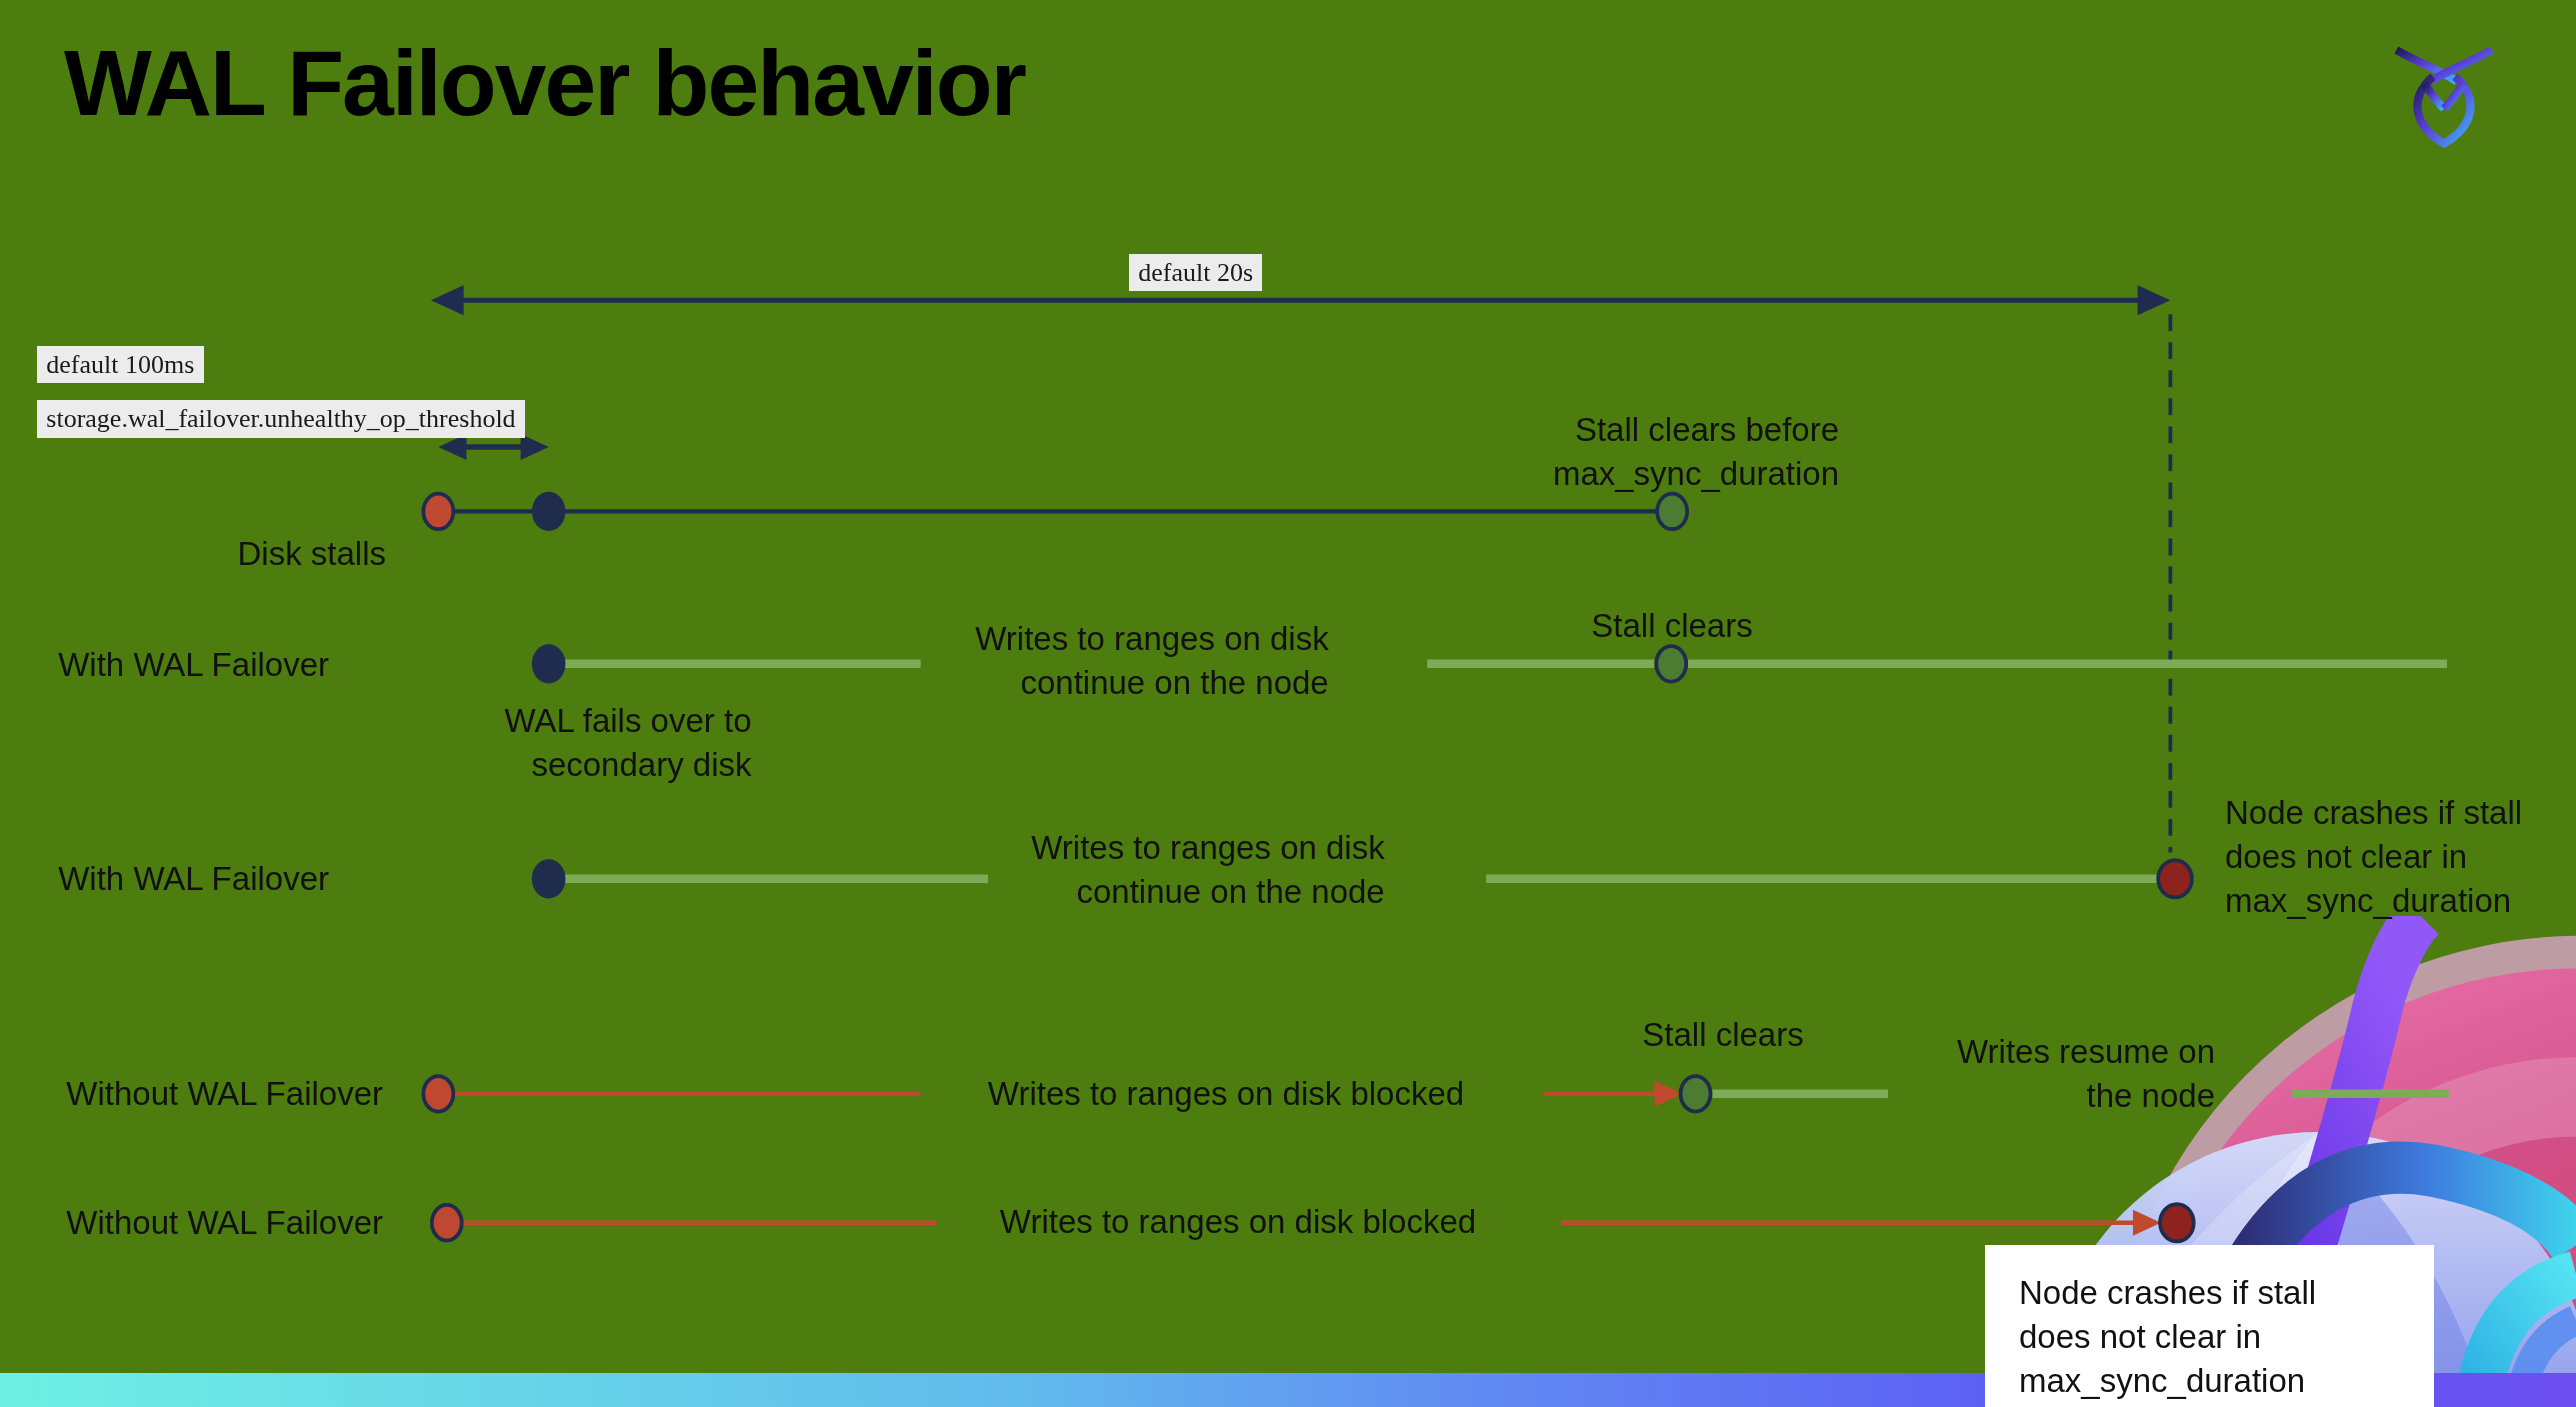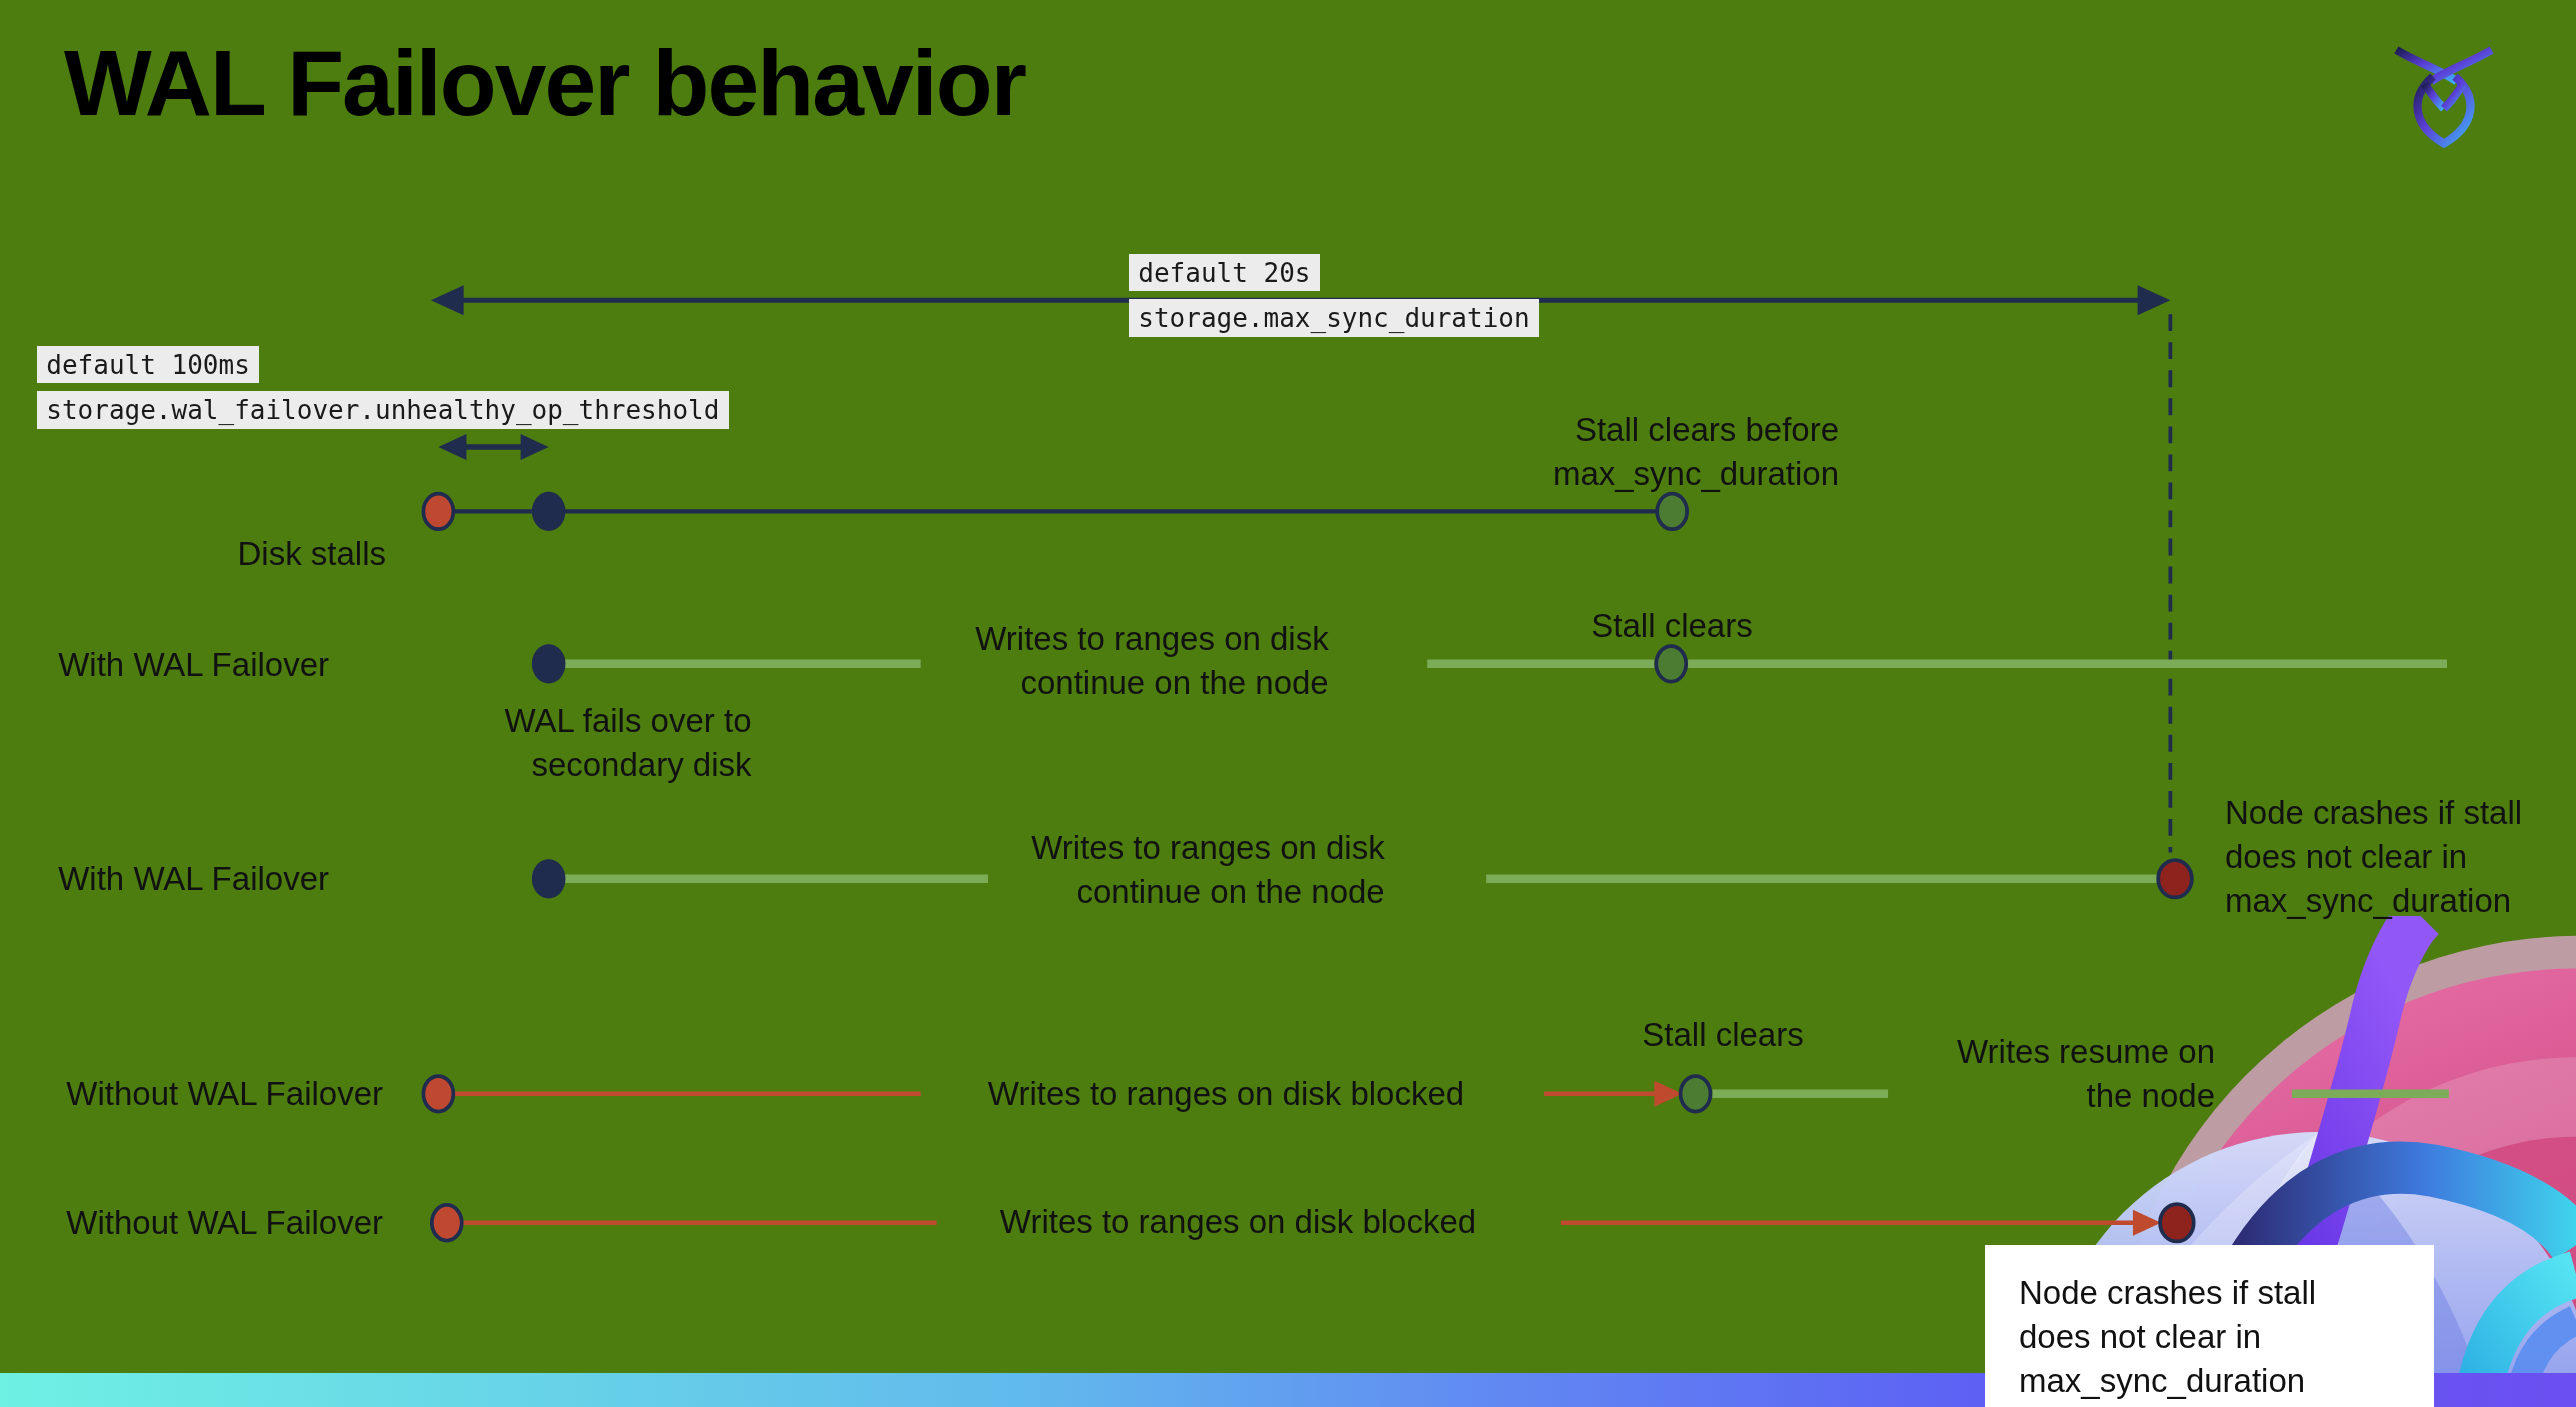--- a/index.html
+++ b/index.html
@@ -6,21 +6,21 @@
   #canvas{
     position:relative; width:2576px; height:1408px; overflow:hidden;
     background:#4d7c0f; font-family:"Liberation Sans", sans-serif; color:#111;
   }
   .title{
     position:absolute; left:64px; top:30px; margin:0;
     font-size:93px; font-weight:800; letter-spacing:-1.9px; color:#000;
   }
   
   .code-block{ position:absolute; z-index:6; font-family:"DejaVu Sans Mono", monospace; font-size:26px; color:#1a1a1a; }
-  .code-line{ display:table; background:#ECECEC; padding:3.7px 9.3px; margin-bottom:8px; white-space:pre; }
+  .code-line{ display:table; background:#ECECEC; padding:3.7px 9.3px; margin-bottom:17px; white-space:pre;font-family:Liberation Serif, serif; }
   
   .row-label{
     position:absolute; left:0; z-index:6; font-size:33px; color:#111;
     text-align:right; transform:translateY(-50%); white-space:nowrap;
   }
   
   .note{
     position:absolute; z-index:6; font-size:33px; line-height:44px; color:#111;
     white-space:pre-line;
   }
@@ -143,21 +143,20 @@
     <ellipse cx="587" cy="940" rx="18" ry="21" fill="#1F2C4E"></ellipse>
     <ellipse cx="2327" cy="940" rx="18" ry="20" fill="#8E231D" stroke="#1F2C4E" stroke-width="4"></ellipse>
     <ellipse cx="469" cy="1170" rx="16" ry="19" fill="#BF4930" stroke="#1F2C4E" stroke-width="4"></ellipse>
     <ellipse cx="1814" cy="1170" rx="16" ry="19" fill="#4C7C31" stroke="#1F2C4E" stroke-width="4"></ellipse>
     <ellipse cx="478" cy="1308" rx="16" ry="19" fill="#BF4930" stroke="#1F2C4E" stroke-width="4"></ellipse>
     <ellipse cx="2329" cy="1308" rx="18" ry="20" fill="#8E231D" stroke="#1F2C4E" stroke-width="4"></ellipse>
   </svg>
 
   <div class="code-block" style="left:1129px; top:254px;">
     <span class="code-line">default 20s</span>
-    <span class="code-line">storage.max_sync_duration</span>
   </div>
   <div class="code-block" style="left:37px; top:346px;">
     <span class="code-line">default 100ms</span>
     <span class="code-line">storage.wal_failover.unhealthy_op_threshold</span>
   </div>
 
   <div class="row-label" style="top:511px; width:386px;margin-top:43px;">Disk stalls</div>
   <div class="row-label" style="top:665px; width:329px;">With WAL Failover</div>
   <div class="row-label" style="top:879px; width:329px;">With WAL Failover</div>
   <div class="row-label" style="top:1094px; width:383px;">Without WAL Failover</div>

